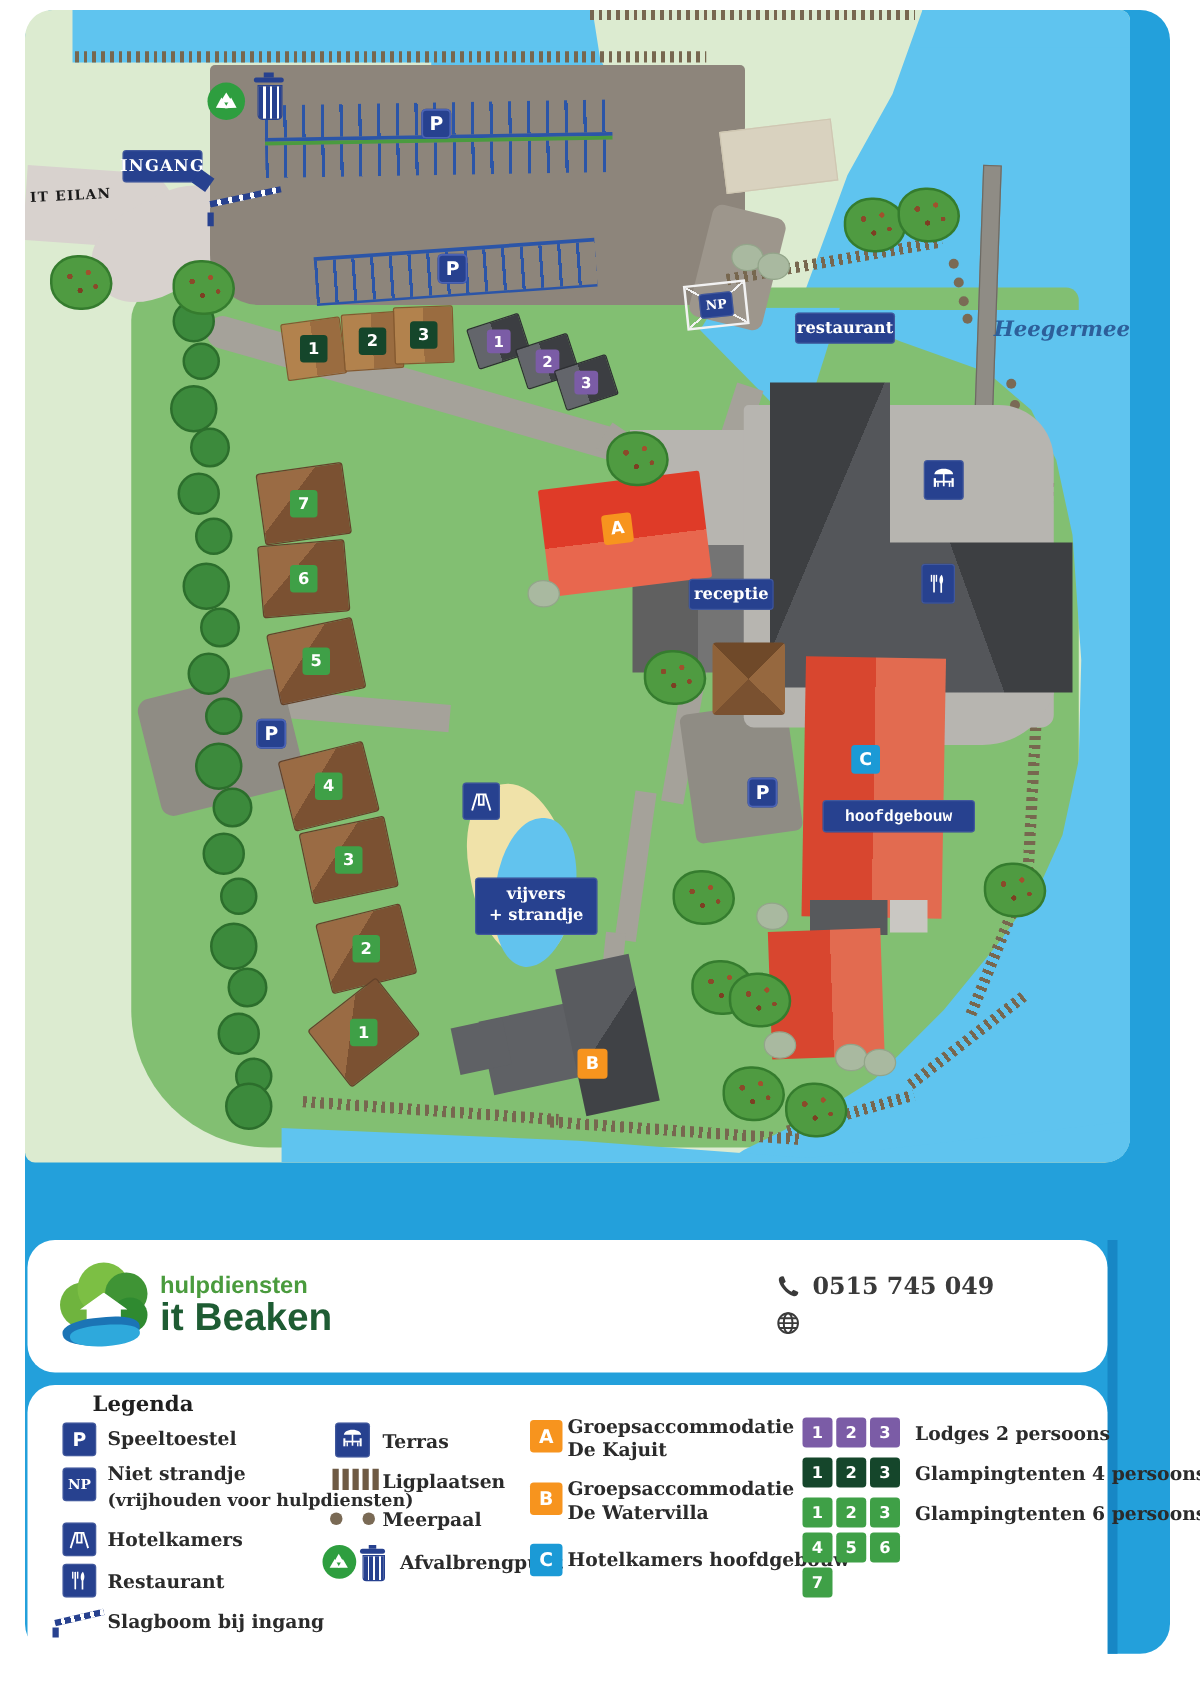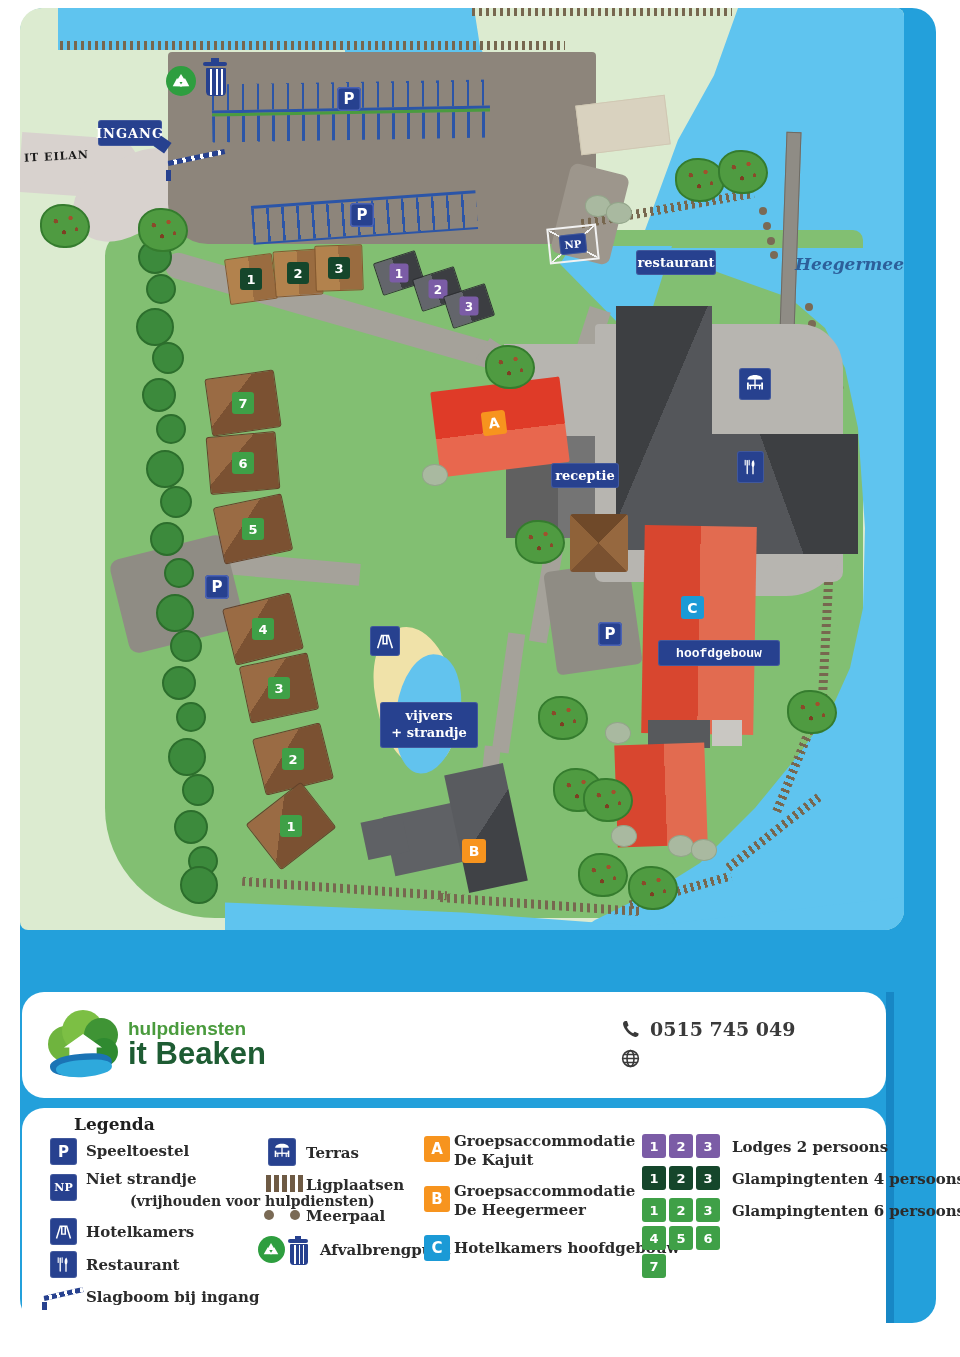--- a/index.html
+++ b/index.html
@@ -303,21 +303,21 @@
 
     <div class="abs navybox" style="left:28px;top:30px;width:27px;height:27px;font-family:'DejaVu Sans',sans-serif;font-size:15px;">
         <span>P</span>
       </div>
     <div class="leg-text" style="left:64px;top:34px;">Speeltoestel</div>
 
     <div class="abs navybox" style="left:28px;top:66px;width:27px;height:27px;font-size:11px;">
         <span>NP</span>
       </div>
     <div class="leg-text" style="left:64px;top:62px;">Niet strandje</div>
-    <div class="leg-text leg-sub" style="left:64px;top:85px;margin-left:44px;">(vrijhouden voor hulpdiensten)</div>
+    <div class="leg-text leg-sub" style="left:64px;top:85px;">(vrijhouden voor hulpdiensten)</div>
 
     <div class="abs navybox" style="left:28px;top:110px;width:27px;height:27px;">
       <svg class="icon-svg" width="21" height="21" viewBox="0 0 24 24" fill="none" stroke="#fff" stroke-width="1.7">
           <path d="M4 20 8.5 5.5M20 20 15.5 5.5M7.5 6h9M10 6v9M14 6v9M9 15h6"></path>
         </svg>
     </div>
     <div class="leg-text" style="left:64px;top:115px;">Hotelkamers</div>
 
     <div class="abs navybox" style="left:28px;top:143px;width:27px;height:27px;">
       <svg class="icon-svg" width="19" height="19" viewBox="0 0 24 24">
@@ -380,21 +380,21 @@
     <div class="abs num" style="left:402px;top:28px;width:26px;height:26px;background:#f7941e;font-size:15px;">
         <span>A</span>
       </div>
     <div class="leg-text" style="left:432px;top:24px;">Groepsaccommodatie</div>
     <div class="leg-text" style="left:432px;top:43px;">De Kajuit</div>
 
     <div class="abs num" style="left:402px;top:78px;width:26px;height:26px;background:#f7941e;font-size:15px;">
         <span>B</span>
       </div>
     <div class="leg-text" style="left:432px;top:74px;">Groepsaccommodatie</div>
-    <div class="leg-text" style="left:432px;top:93px;">De Heegermeer</div>
+    <div class="leg-text" style="left:432px;top:93px;">De Watervilla</div>
 
     <div class="abs num" style="left:402px;top:127px;width:26px;height:26px;background:#1b9ad6;font-size:15px;">
         <span>C</span>
       </div>
     <div class="leg-text" style="left:432px;top:131px;">Hotelkamers hoofdgebouw</div>
 
     <div class="chip-row" id="chips-lodges2" style="left:620px;top:26px;">
         <div class="num chip" style="background: rgb(123, 92, 166);">1</div>
         <div class="num chip" style="background: rgb(123, 92, 166);">2</div>
         <div class="num chip" style="background: rgb(123, 92, 166);">3</div>

